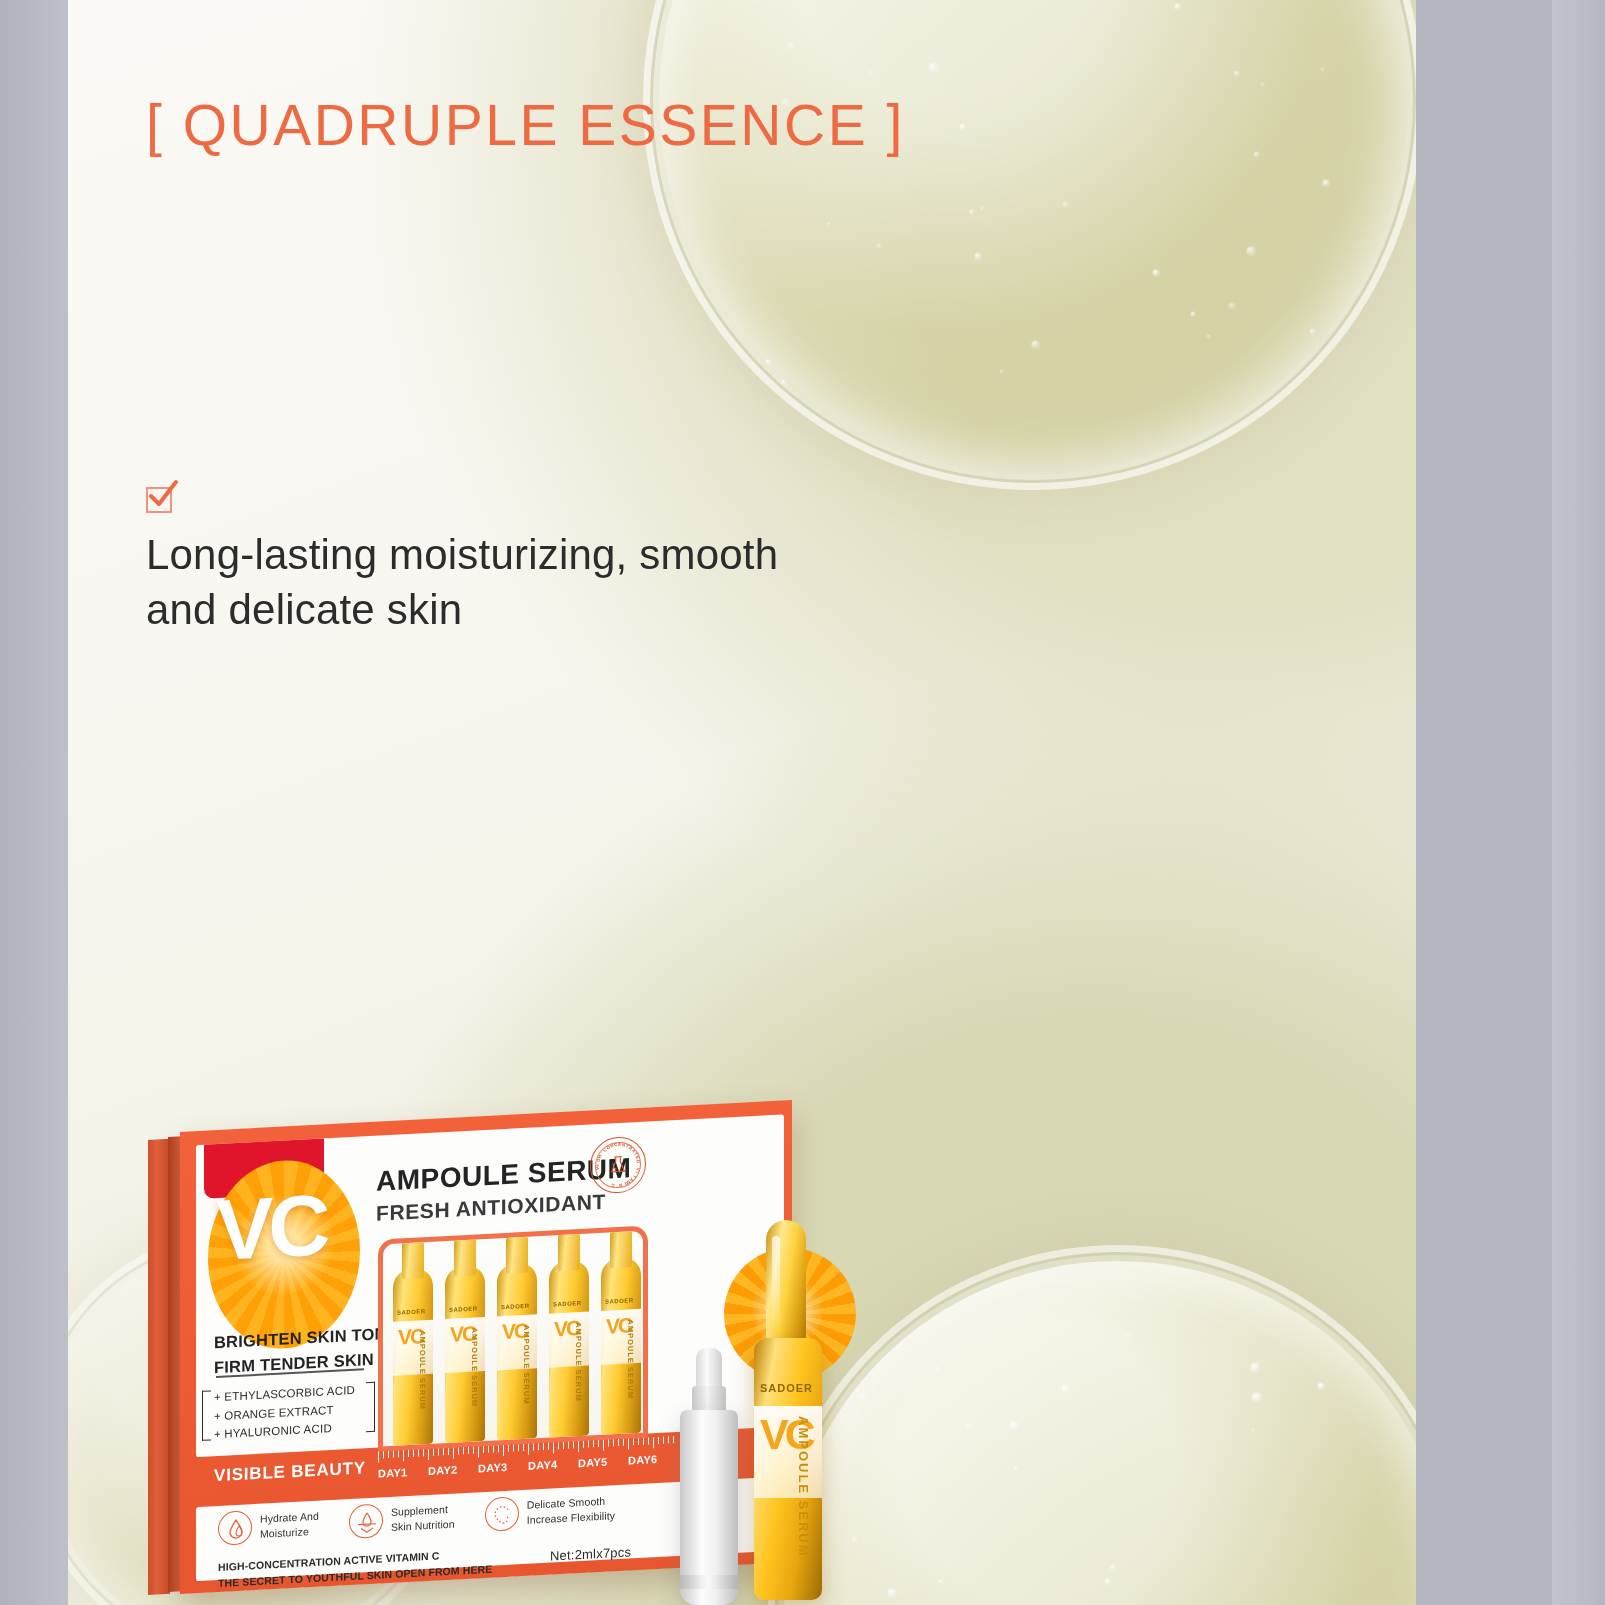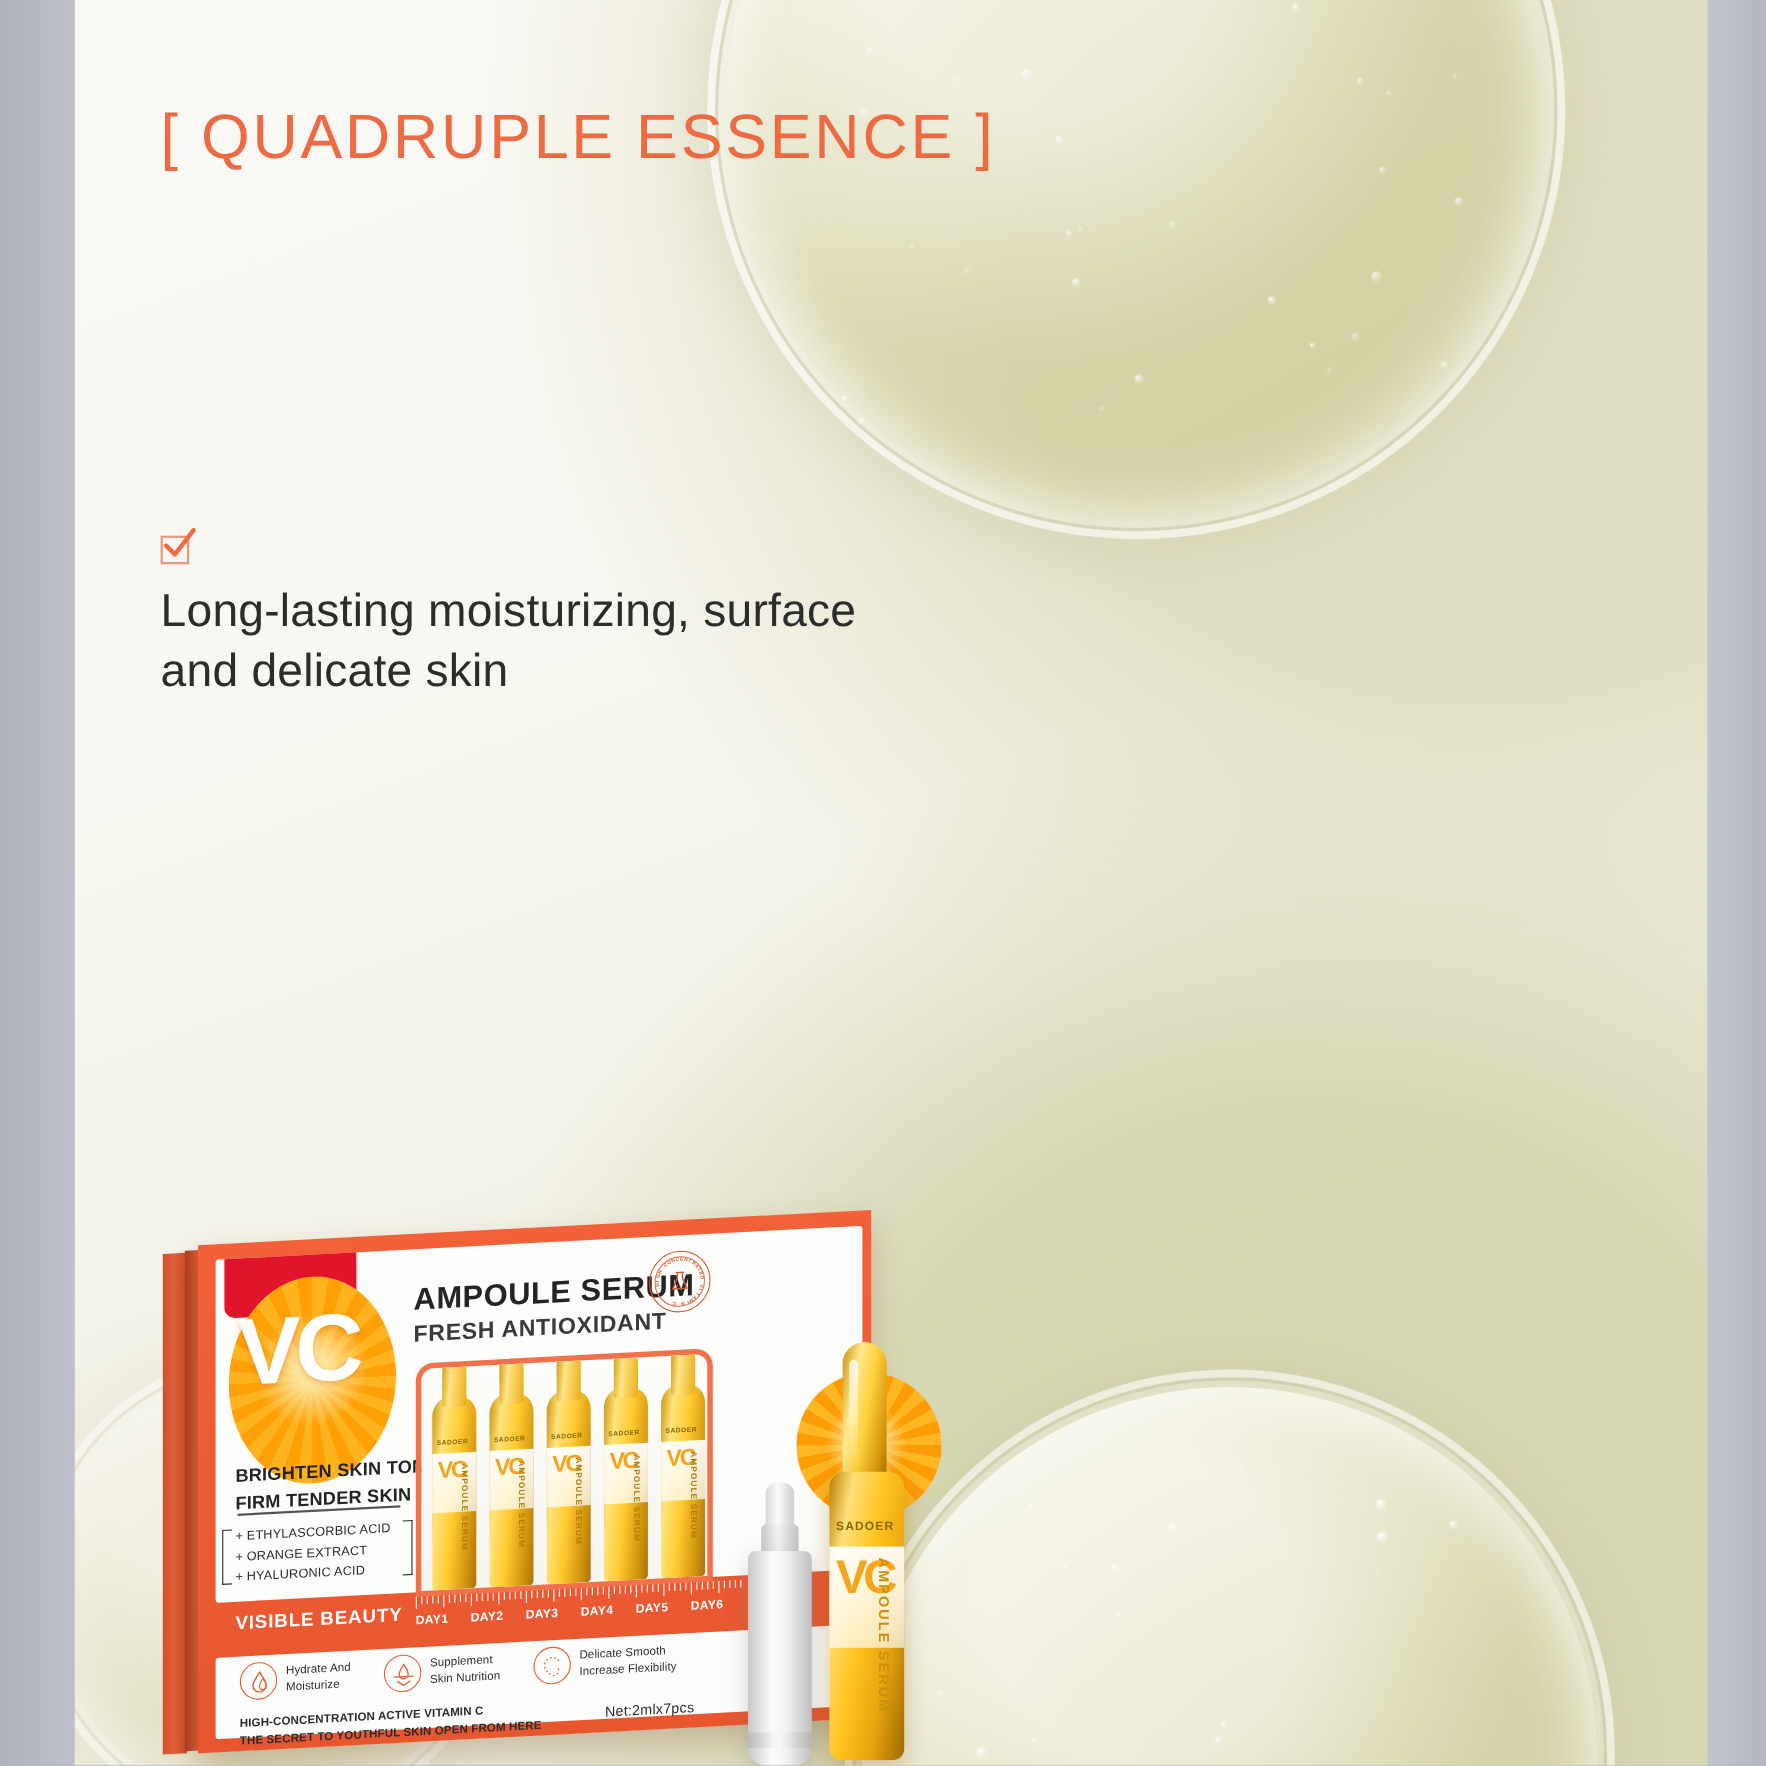--- a/index.html
+++ b/index.html
@@ -8,21 +8,21 @@
 
   #stage { position:relative; width:1605px; height:1605px; }
 
   
   .bar { position:absolute; top:0; height:1605px; background:linear-gradient(90deg,#b0b3bd,#bdc0c8); }
   .bar.left  { left:0;   width:68px; }
   .bar.right { left:1552px; width:53px; background:linear-gradient(90deg,#c2c4cd,#b4b7c1); }
 
   
   #photo {
-    position:absolute; left:68px; top:0; width:1484px; height:1605px;
+    position:absolute; left:68px; top:0; width:1348px; height:1605px;
     background:
       radial-gradient(circle at 86% 7%, rgba(224,222,192,.95) 0 26%, rgba(238,237,220,0) 46%),
       radial-gradient(circle at 76% 90%, rgba(214,213,176,.9) 0 24%, rgba(240,238,222,0) 44%),
       linear-gradient(160deg,#faf9f5 0%, #f8f7f1 32%, #f4f3e9 55%, #eeedde 72%, #e9e7d2 100%);
     overflow:hidden;
   }
 
   
   .dish { position:absolute; border-radius:50%; }
   .dish .rim {
@@ -347,21 +347,21 @@
 
       <div class="block" id="b2">
         <div class="head">
           <span class="cbx">
             <span class="box"></span>
             <svg viewBox="0 0 36 36">
                 <path d="M6 20 L14 28 L31 6" fill="none" stroke="#ef6b44" stroke-width="4" stroke-linecap="round" stroke-linejoin="round"></path>
               </svg>
           </span>
         </div>
-        <div class="desc">Long-lasting moisturizing, surface
+        <div class="desc">Long-lasting moisturizing, smooth
 and delicate skin</div>
       </div>
 
       <div class="block" id="b3">
       </div>
 
       <div class="block" id="b4">
       </div>
 
       <div id="product">

